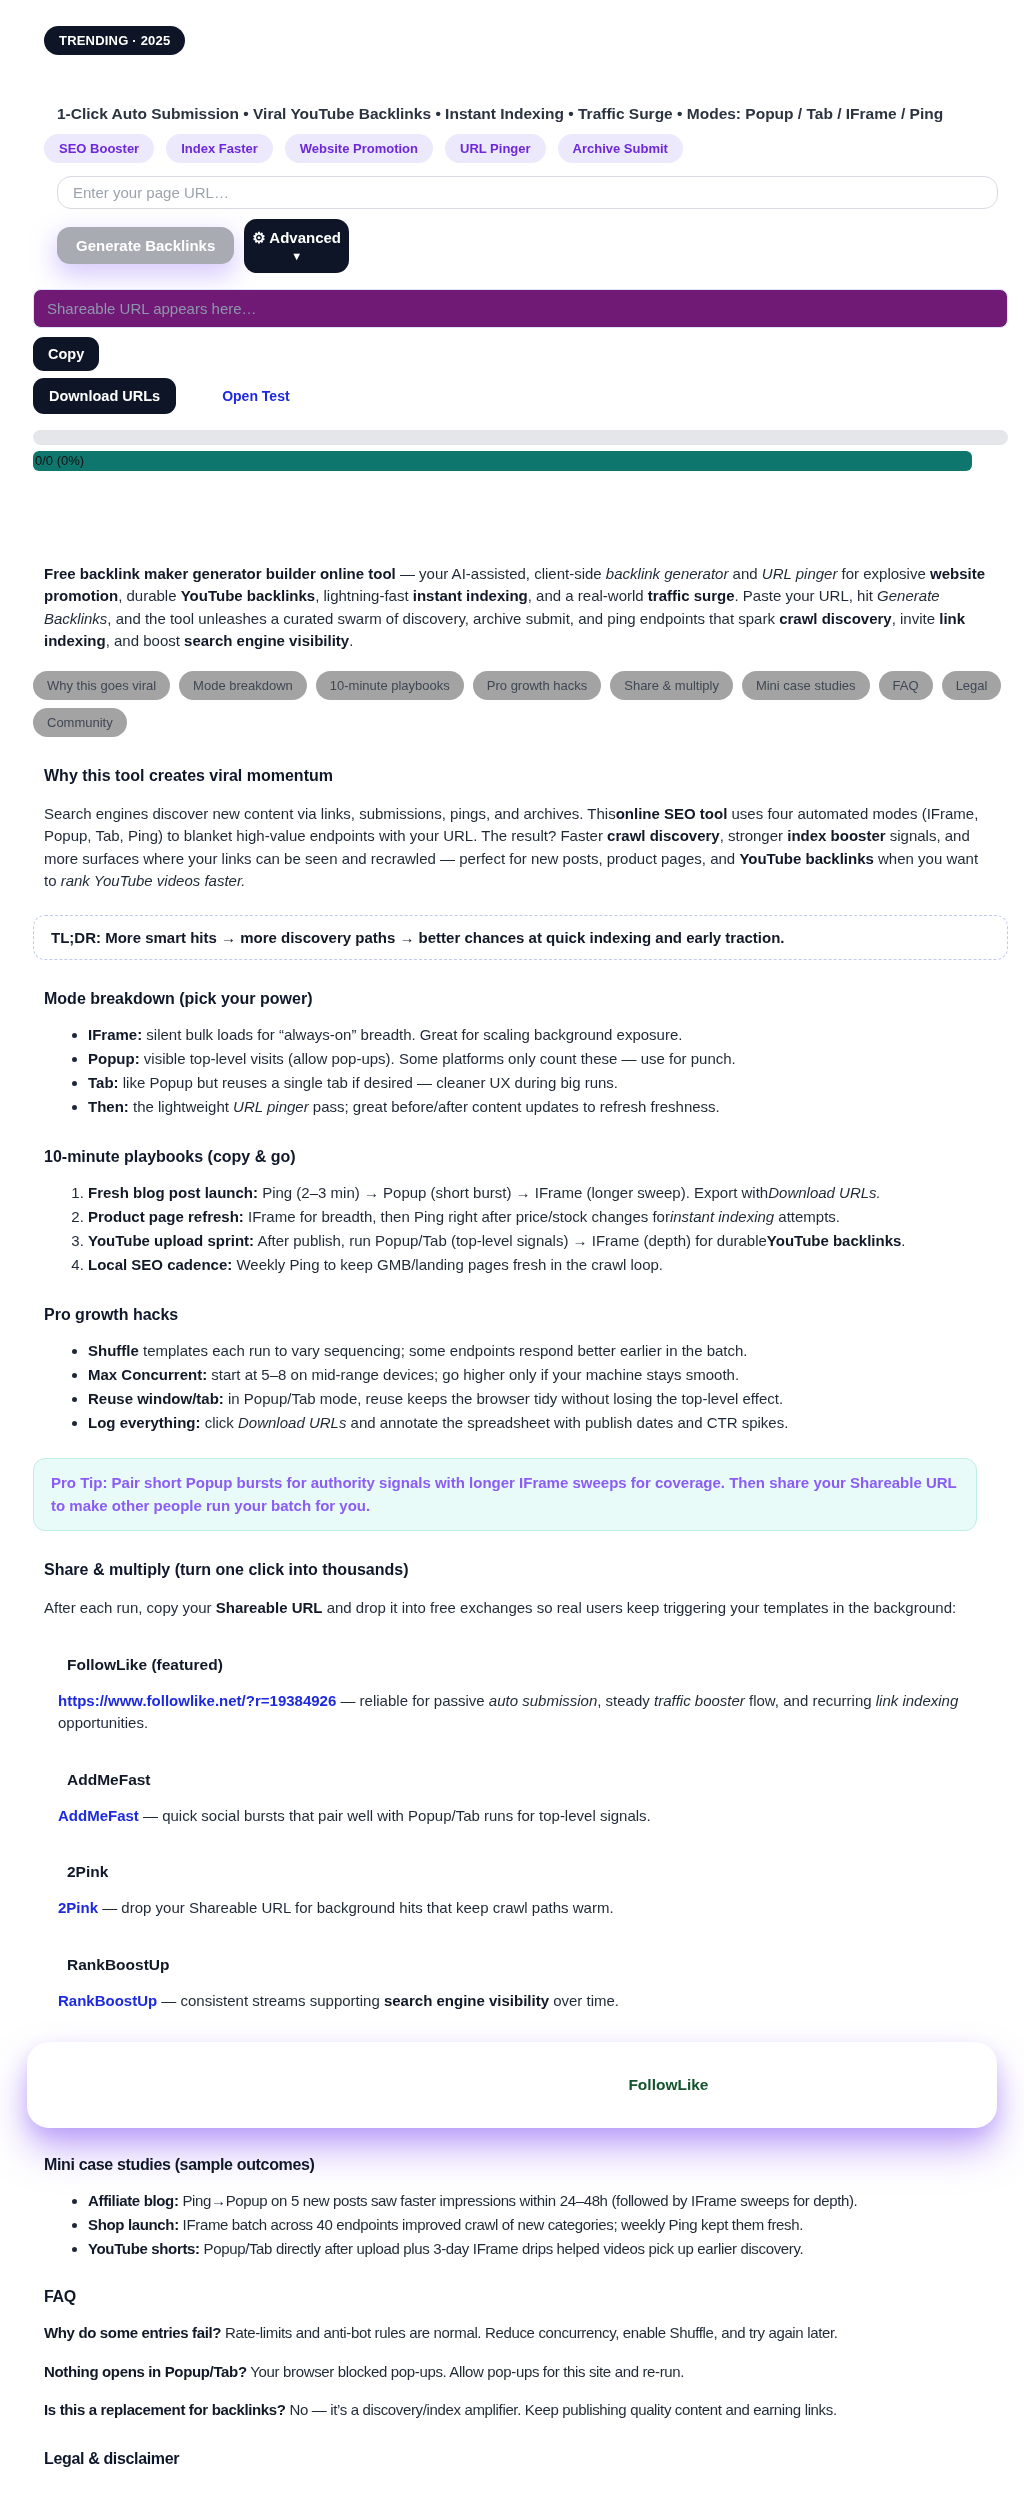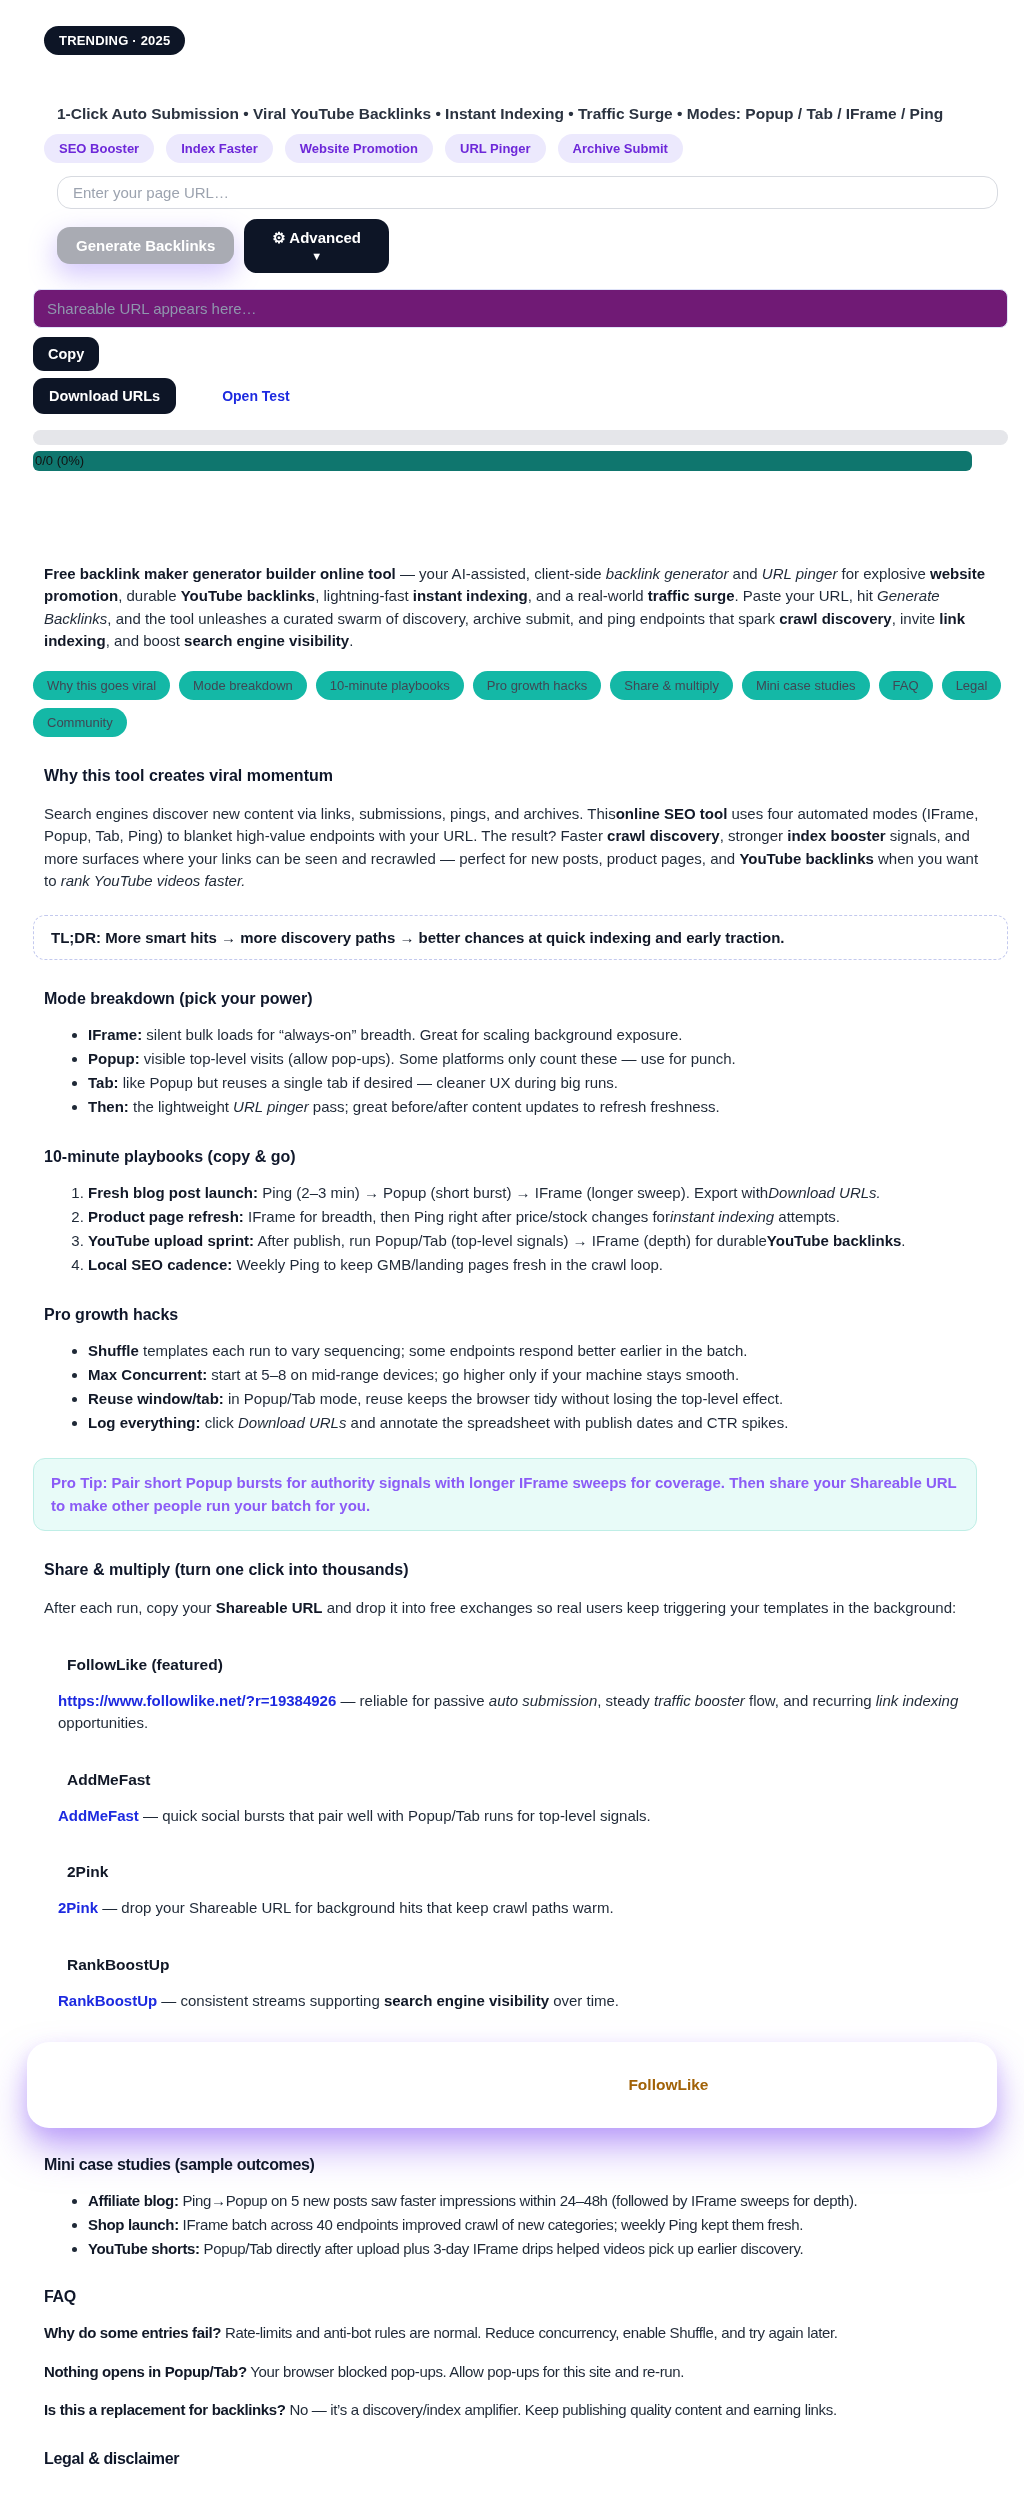--- a/index.html
+++ b/index.html
@@ -15,21 +15,21 @@
   .chip-purple { background:#ece9fd; color:#6d28d9; font-weight:bold; font-size:13px;
                  padding:7px 15px; border-radius:999px; }
   .url-input { display:block; margin:13px 0 0 13px; width:941px; height:33px; border:1px solid #d7dae0;
                border-radius:14px; padding:0 15px; font-size:15px; color:#374151; background:#fff; outline:none; }
   .url-input::placeholder { color:#9ca3af; }
   .btn-row { margin:10px 0 0 13px; display:flex; align-items:center; gap:10px; }
   .btn-generate { background:#a9abb3; color:#fff; font-weight:bold; font-size:15px; border:none;
                   border-radius:13px; padding:10px 19px; cursor:pointer;
                   box-shadow:0 10px 26px 2px rgba(167,139,250,.45); }
   .btn-advanced { background:#0d1526; color:#fff; font-weight:bold; font-size:15px; border:none;
-                  border-radius:13px; padding:8px 28px; text-align:center; cursor:pointer; line-height:1.45; }
+                  border-radius:13px; padding:8px 8px; text-align:center; cursor:pointer; line-height:1.45; }
   .btn-advanced .caret { display:block; font-size:11px; }
   .output { margin:16px 0 0 -11px; width:975px; background:#701a75; border:1px solid #dfe3f8;
             border-radius:8px; padding:10px 13px; font-size:15px; color:#8f96ad; outline:none; }
   .output::placeholder { color:#8f96ad; }
   .btn-dark-sm { margin:9px 0 0 -11px; background:#0d1526; color:#fff; font-weight:bold; font-size:14.5px;
                  border:none; border-radius:11px; padding:9px 15px; cursor:pointer; display:inline-block; }
   .dl-row { margin:7px 0 0 -11px; display:flex; align-items:center; gap:46px; }
   .dl-row .btn-dark-sm { margin:0; padding:10px 16px; }
   .link-opentest { color:#1d2ae0; font-weight:bold; font-size:14px; text-decoration:none; }
   .pb1 { margin:16px 0 0 -11px; width:975px; height:15px; background:#e5e6ea; border-radius:999px; }
@@ -37,36 +37,36 @@
          display:flex; align-items:center; }
   .pb2 span { font-size:13px; color:#111; padding-left:2px; }
 
   
   .article { margin-top:92px; }
   p.body { font-size:15px; line-height:1.5; margin:18px 0; color:#1f2937; }
   .b { font-weight:bold; color:#111827; }
   .i { font-style:italic; }
   a.lnk { color:#1d2ae0; font-weight:bold; text-decoration:none; }
   .nav-chips { display:flex; flex-wrap:wrap; gap:8px 9px; margin:16px 0 10px -11px; width:975px; }
-  .chip-gray { background:#14b8a6; color:#3f4754; font-size:13px; padding:7px 14px; border-radius:999px; }
+  .chip-gray { background:#a3a3a3; color:#3f4754; font-size:13px; padding:7px 14px; border-radius:999px; }
   h2 { font-size:16px; font-weight:bold; color:#0f172a; margin:30px 0 14px; }
   .tldr { margin:22px 0 22px -11px; width:975px; border:1.5px dashed #c3c9ee; border-radius:12px;
           padding:13px 17px; font-weight:bold; font-size:15px; color:#111827; background:#fff; }
   ul.list, ol.list { margin:16px 0; padding-left:44px; }
   .list li { font-size:15px; line-height:1.47; margin:2px 0; }
   .protip { margin:24px 13px 24px -11px; background:#e8fbf8; border:1px solid #bfeee6; border-radius:12px;
             padding:13px 17px; font-weight:bold; font-size:15px; color:#8b5cf6; line-height:1.5; }
   .exchange h3 { font-size:15.5px; font-weight:bold; color:#111827; margin:36px 0 16px 23px; }
   .exchange p { margin:16px 0 16px 14px; font-size:15px; line-height:1.5; }
 
   
   .banner { margin:30px -7px 14px -17px; height:86px; background:#fff; border-radius:22px;
             display:flex; align-items:center;
             box-shadow:0 22px 38px -2px rgba(139,92,246,.5), 0 8px 18px rgba(139,92,246,.22); }
-  .banner a { margin-left:62%; color:#a16207; font-weight:bold; font-size:15.5px; text-decoration:none; }
+  .banner a { margin-left:62%; color:#14532d; font-weight:bold; font-size:15.5px; text-decoration:none; }
 
   
   .cond { letter-spacing:-0.35px; }
   .cond h2 { margin:28px 0 12px; }
   .cond p.body { margin:16px 0; }
 </style>
 </head>
 <body>
 
 <div class="page">

